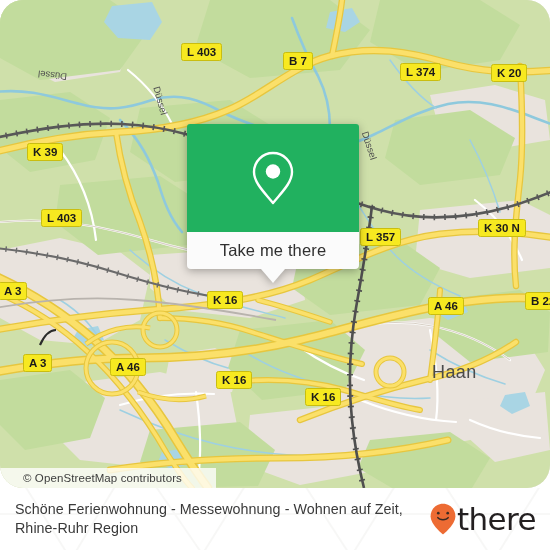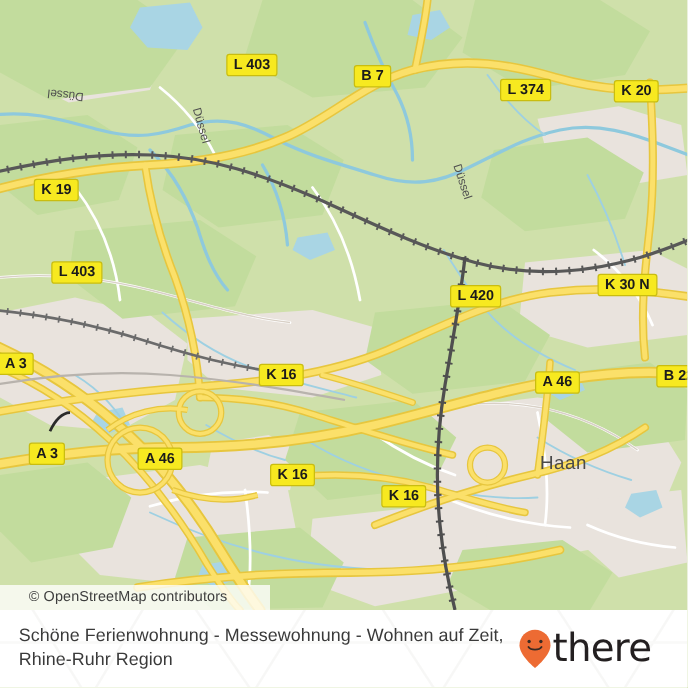--- a/index.html
+++ b/index.html
@@ -5,21 +5,21 @@
   html,body{margin:0;padding:0;}
   body{
     width:550px;height:550px;
     font-family:"Liberation Sans","DejaVu Sans",sans-serif;
     background:#ffffff;
     overflow:hidden;
   }
   .screen{position:relative;width:550px;height:550px;overflow:hidden;background:#fff;}
 
   
-  .map{position:absolute;left:0;top:0;width:550px;height:488px;overflow:hidden;background:#e9e3dc;}
+  .map{position:absolute;left:0;top:0;width:550px;height:488px;overflow:hidden;background:#e9e3dc;border-radius:23px;}
   .map-canvas{position:absolute;left:0;top:0;width:550px;height:488px;}
 
   
   .attrib{
     position:absolute;left:0;top:468px;width:216px;height:20px;
     background:rgba(255,255,255,.78);
     display:flex;align-items:center;
     padding-left:23px;box-sizing:border-box;
     font-size:11.5px;color:#3d3d3d;letter-spacing:.1px;
     z-index:40;
@@ -52,21 +52,21 @@
   }
 
   
   .footer{
     position:absolute;left:0;top:488px;width:550px;height:62px;
     background:#ffffff;overflow:hidden;
   }
   .footer-wm{position:absolute;left:0;top:0;width:550px;height:62px;opacity:.5;}
   .footer-inner{
     position:relative;height:100%;
-    display:flex;align-items:center;
+    display:flex;align-items:center;justify-content:space-between;
     padding:0 14px 0 15px;box-sizing:border-box;
   }
   .footer-title{
     font-size:14.3px;line-height:19px;color:#3a3a3a;
     max-width:400px;letter-spacing:.05px;
   }
   .brand{display:flex;align-items:center;gap:1px;}
   .brand-pin{width:26px;height:32px;display:block;}
   .brand-word{font-size:31px;color:#231f20;letter-spacing:-.6px;line-height:1;
     font-family:"DejaVu Sans","Liberation Sans",sans-serif;font-weight:400;}
@@ -74,21 +74,21 @@
   
   .shield{
     position:absolute;z-index:20;
     background:#f7e920;border:1px solid #c9bd10;border-radius:2.5px;
     color:#1b1b1b;font-size:11.5px;font-weight:bold;
     padding:1.5px 5px 2px;white-space:nowrap;line-height:12px;
     box-sizing:border-box;
   }
   .place{
     position:absolute;z-index:21;color:#4a4a4a;
-    font-size:15px;letter-spacing:.4px;white-space:nowrap;
+    font-size:18px;letter-spacing:.4px;white-space:nowrap;
   }
   .river{
     position:absolute;z-index:19;color:#4f4f4f;
     font-size:9.5px;white-space:nowrap;font-style:normal;
   }
 </style>
 </head>
 <body>
 
 <div class="screen">
@@ -275,23 +275,23 @@
         <path d="M-5 248 C 36 252, 76 260, 114 272 C 152 284, 188 294, 226 298"></path>
       </g>
 
       <path d="M40 345 C 44 336, 50 330, 56 330" fill="none" stroke="#2b2b2b" stroke-width="2.2"></path>
     </svg>
 
     <div class="shield" style="left:181px;top:43px">L 403</div>
     <div class="shield" style="left:283px;top:52px">B 7</div>
     <div class="shield" style="left:400px;top:63px">L 374</div>
     <div class="shield" style="left:491px;top:64px">K 20</div>
-    <div class="shield" style="left:27px;top:143px">K 19</div>
+    <div class="shield" style="left:27px;top:143px">K 39</div>
     <div class="shield" style="left:41px;top:209px">L 403</div>
-    <div class="shield" style="left:360px;top:228px">L 420</div>
+    <div class="shield" style="left:360px;top:228px">L 357</div>
     <div class="shield" style="left:478px;top:219px">K 30 N</div>
     <div class="shield" style="left:-2px;top:282px">A 3</div>
     <div class="shield" style="left:207px;top:291px">K 16</div>
     <div class="shield" style="left:428px;top:297px">A 46</div>
     <div class="shield" style="left:525px;top:292px">B 22</div>
     <div class="shield" style="left:23px;top:354px">A 3</div>
     <div class="shield" style="left:110px;top:358px">A 46</div>
 
     <div class="shield" style="left:216px;top:371px">K 16</div>
     <div class="shield" style="left:305px;top:388px">K 16</div>
@@ -300,20 +300,32 @@
     <div class="place" style="left:432px;top:362px">Haan</div>
 
     <div class="river" style="left:38px;top:70px;transform:rotate(186deg)">Düssel</div>
     <div class="river" style="left:146px;top:95px;transform:rotate(74deg)">Düssel</div>
     <div class="river" style="left:355px;top:140px;transform:rotate(72deg)">Düssel</div>
 
     <div class="attrib">
       <span>© OpenStreetMap contributors</span>
     </div>
 
+    <div class="card">
+      <div class="card-top">
+        <svg class="pin-svg" viewBox="0 0 48 56">
+          <path d="M24 3 C 13.5 3, 5 11.5, 5 22 C 5 33, 16 43, 24 53 C 32 43, 43 33, 43 22 C 43 11.5, 34.5 3, 24 3 Z" fill="none" stroke="#ffffff" stroke-width="2.4" stroke-linejoin="round"></path>
+          <circle cx="24" cy="21.5" r="7.2" fill="#ffffff"></circle>
+        </svg>
+      </div>
+      <div class="card-bot">
+        <span class="card-label">Take me there</span>
+        <span class="card-tail"></span>
+      </div>
+    </div>
   </div>
 
   <div class="footer">
     <svg class="footer-wm" viewBox="0 0 550 62" preserveAspectRatio="none">
       <g fill="none" stroke="#f0f0ee" stroke-width="2">
         <path d="M20 -10 L70 70"></path>
           <path d="M120 -10 L72 70"></path>
         <path d="M150 -10 L205 70"></path>
           <path d="M250 -10 L200 70"></path>
         <path d="M300 -10 L352 70"></path>

